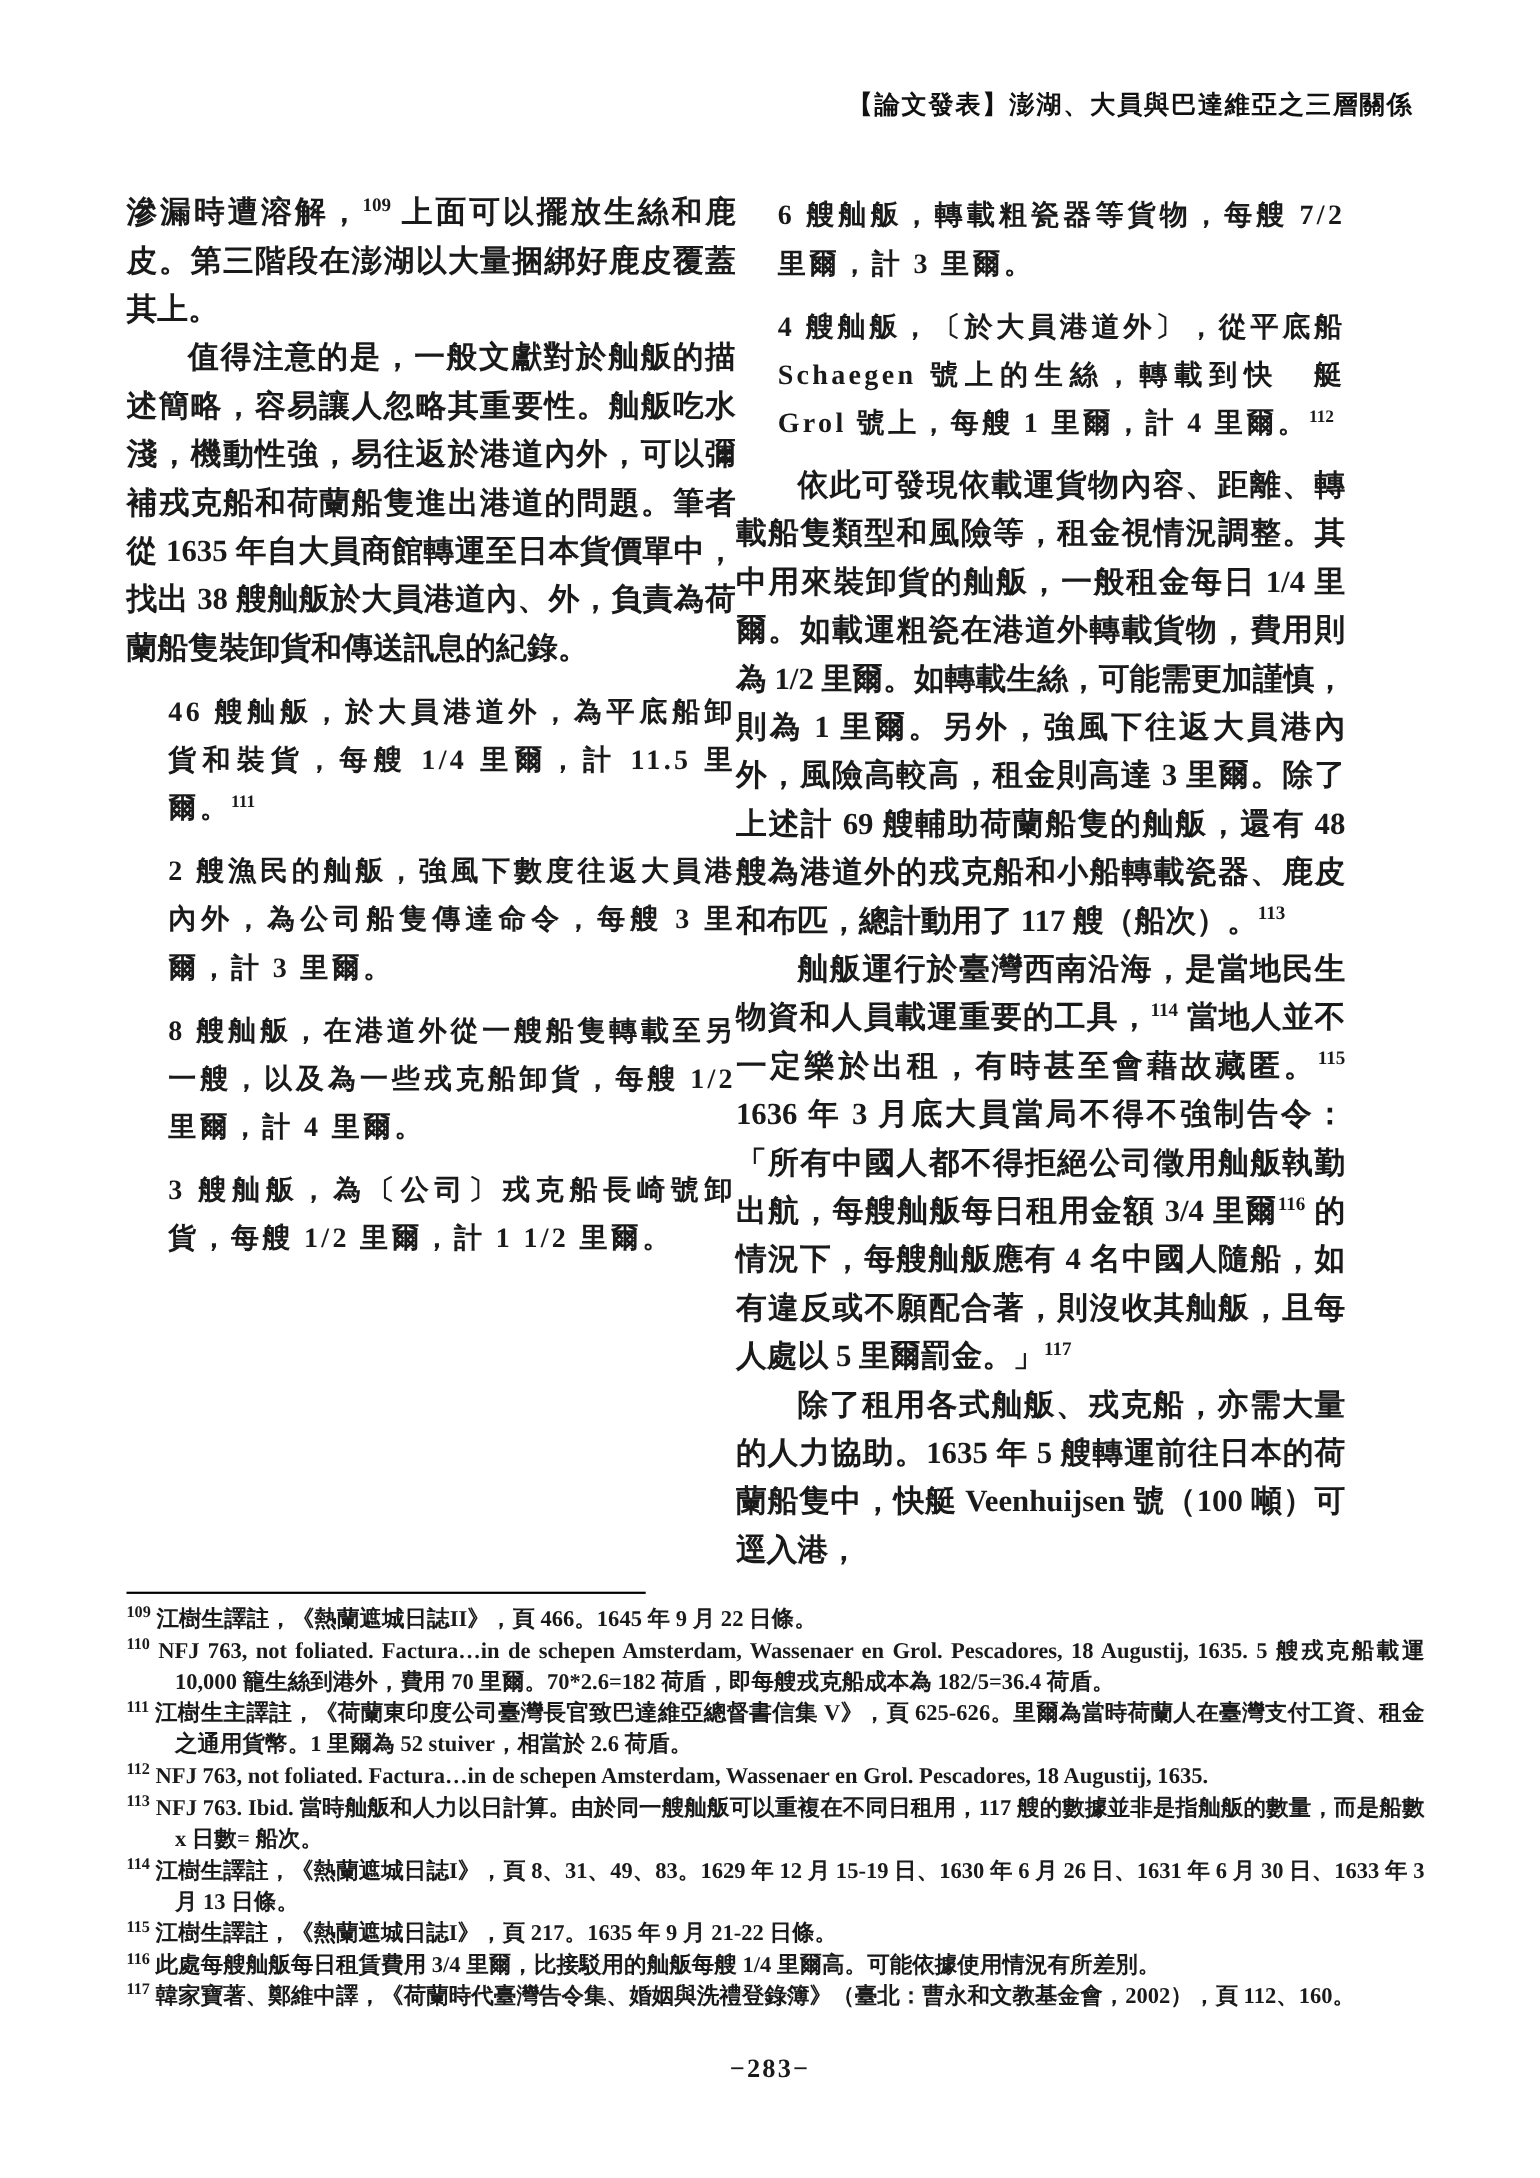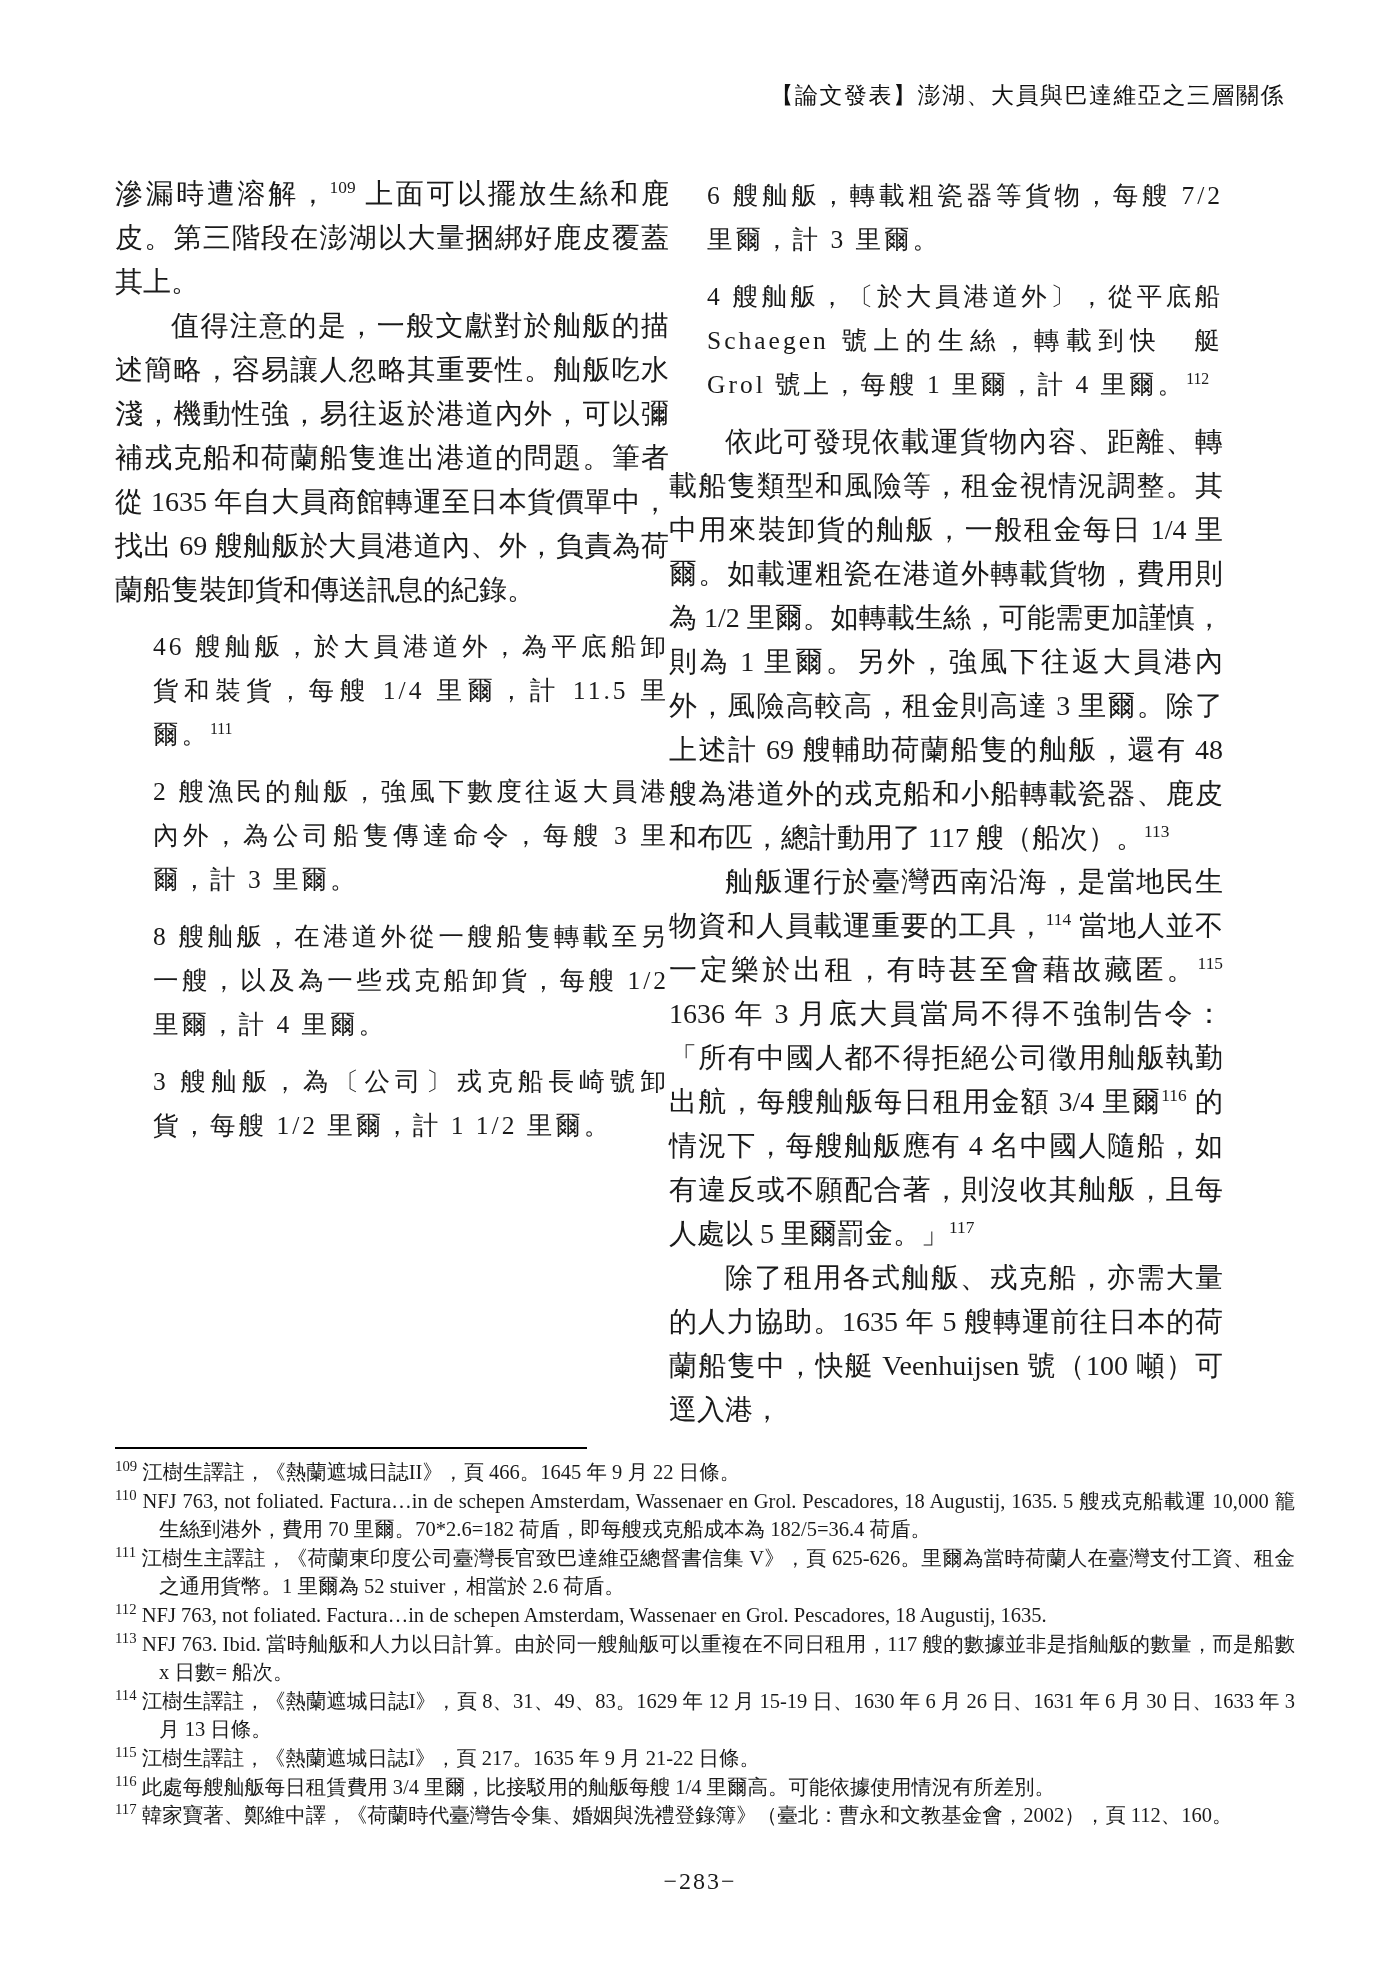--- a/index.html
+++ b/index.html
@@ -1,19 +1,20 @@
 <!DOCTYPE html>
 <html lang="zh-Hant"><head>
 <meta charset="utf-8">
 <style>
   html,body{margin:0;padding:0;background:#ffffff;}
   .page{
     position:relative;width:1400px;height:1980px;background:#ffffff;
     font-family:"Liberation Serif","DejaVu Serif",serif;color:#1a1a1a;
     overflow:hidden;
+    font-weight:bold;
   }
   .header-title{
     position:absolute;top:80px;right:115px;
     font-size:23px;letter-spacing:1.5px;color:#111;
   }
   .columns{
     position:absolute;top:172px;left:115px;width:1170px;
     display:flex;
   }
   .col{width:554px;}
@@ -46,21 +47,21 @@
 </style>
 </head>
 <body>
 
 <div class="page">
   <div class="header-title">【論文發表】澎湖、大員與巴達維亞之三層關係</div>
 
   <div class="columns">
     <div class="col">
         <p class="body-p">滲漏時遭溶解，<sup>109</sup> 上面可以擺放生絲和鹿皮。第三階段在澎湖以大量捆綁好鹿皮覆蓋其上。</p>
-        <p class="body-p indent">值得注意的是，一般文獻對於舢舨的描述簡略，容易讓人忽略其重要性。舢舨吃水淺，機動性強，易往返於港道內外，可以彌補戎克船和荷蘭船隻進出港道的問題。筆者從 1635 年自大員商館轉運至日本貨價單中，找出 69 艘舢舨於大員港道內、外，負責為荷蘭船隻裝卸貨和傳送訊息的紀錄。</p>
+        <p class="body-p indent">值得注意的是，一般文獻對於舢舨的描述簡略，容易讓人忽略其重要性。舢舨吃水淺，機動性強，易往返於港道內外，可以彌補戎克船和荷蘭船隻進出港道的問題。筆者從 1635 年自大員商館轉運至日本貨價單中，找出 38 艘舢舨於大員港道內、外，負責為荷蘭船隻裝卸貨和傳送訊息的紀錄。</p>
         <p class="quote">46 艘舢舨，於大員港道外，為平底船卸貨和裝貨，每艘 1/4 里爾，計 11.5 里爾。<sup>111</sup></p>
         <p class="quote">2 艘漁民的舢舨，強風下數度往返大員港內外，為公司船隻傳達命令，每艘 3 里爾，計 3 里爾。</p>
         <p class="quote">8 艘舢舨，在港道外從一艘船隻轉載至另一艘，以及為一些戎克船卸貨，每艘 1/2 里爾，計 4 里爾。</p>
         <p class="quote">3 艘舢舨，為〔公司〕戎克船長崎號卸貨，每艘 1/2 里爾，計 1 1/2 里爾。</p>
       </div>
     <div class="col">
         <p class="quote">6 艘舢舨，轉載粗瓷器等貨物，每艘 7/2 里爾，計 3 里爾。</p>
         <p class="quote">4 艘舢舨，〔於大員港道外〕，從平底船 Schaegen 號上的生絲，轉載到快　艇 Grol 號上，每艘 1 里爾，計 4 里爾。<sup>112</sup></p>
         <p class="body-p indent">依此可發現依載運貨物內容、距離、轉載船隻類型和風險等，租金視情況調整。其中用來裝卸貨的舢舨，一般租金每日 1/4 里爾。如載運粗瓷在港道外轉載貨物，費用則為 1/2 里爾。如轉載生絲，可能需更加謹慎，則為 1 里爾。另外，強風下往返大員港內外，風險高較高，租金則高達 3 里爾。除了上述計 69 艘輔助荷蘭船隻的舢舨，還有 48 艘為港道外的戎克船和小船轉載瓷器、鹿皮和布匹，總計動用了 117 艘（船次）。<sup>113</sup></p>
         <p class="body-p indent">舢舨運行於臺灣西南沿海，是當地民生物資和人員載運重要的工具，<sup>114</sup> 當地人並不一定樂於出租，有時甚至會藉故藏匿。<sup>115</sup> 1636 年 3 月底大員當局不得不強制告令：「所有中國人都不得拒絕公司徵用舢舨執勤出航，每艘舢舨每日租用金額 3/4 里爾<sup>116</sup> 的情況下，每艘舢舨應有 4 名中國人隨船，如有違反或不願配合著，則沒收其舢舨，且每人處以 5 里爾罰金。」<sup>117</sup></p>

